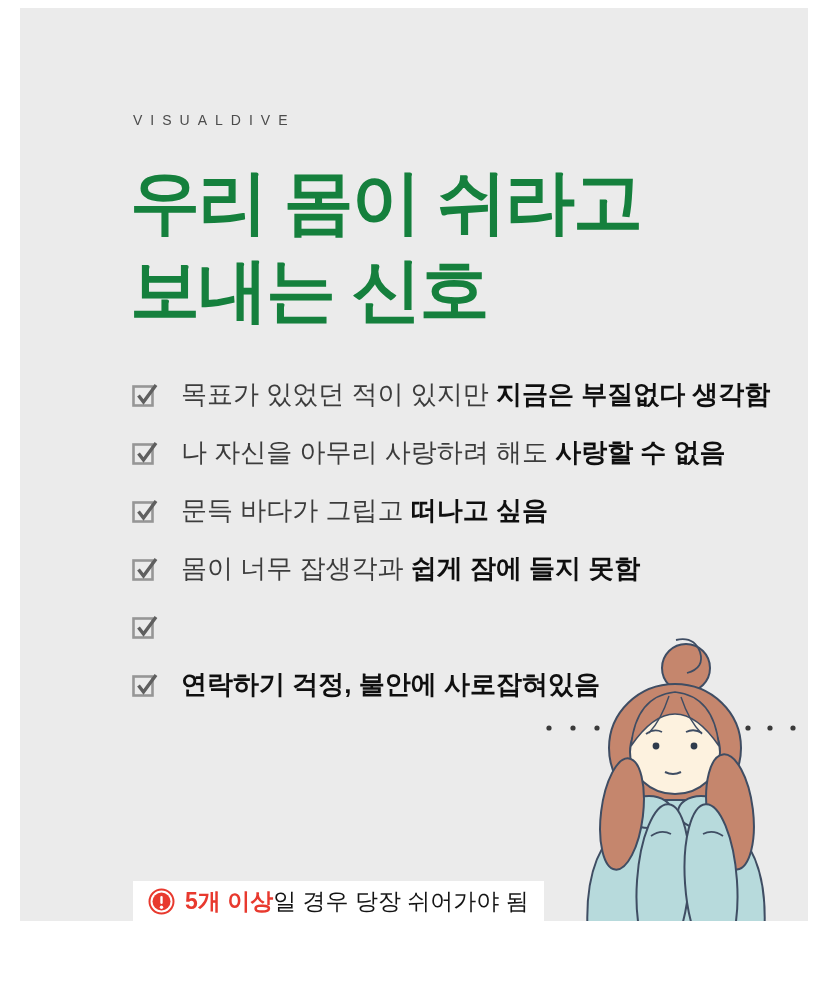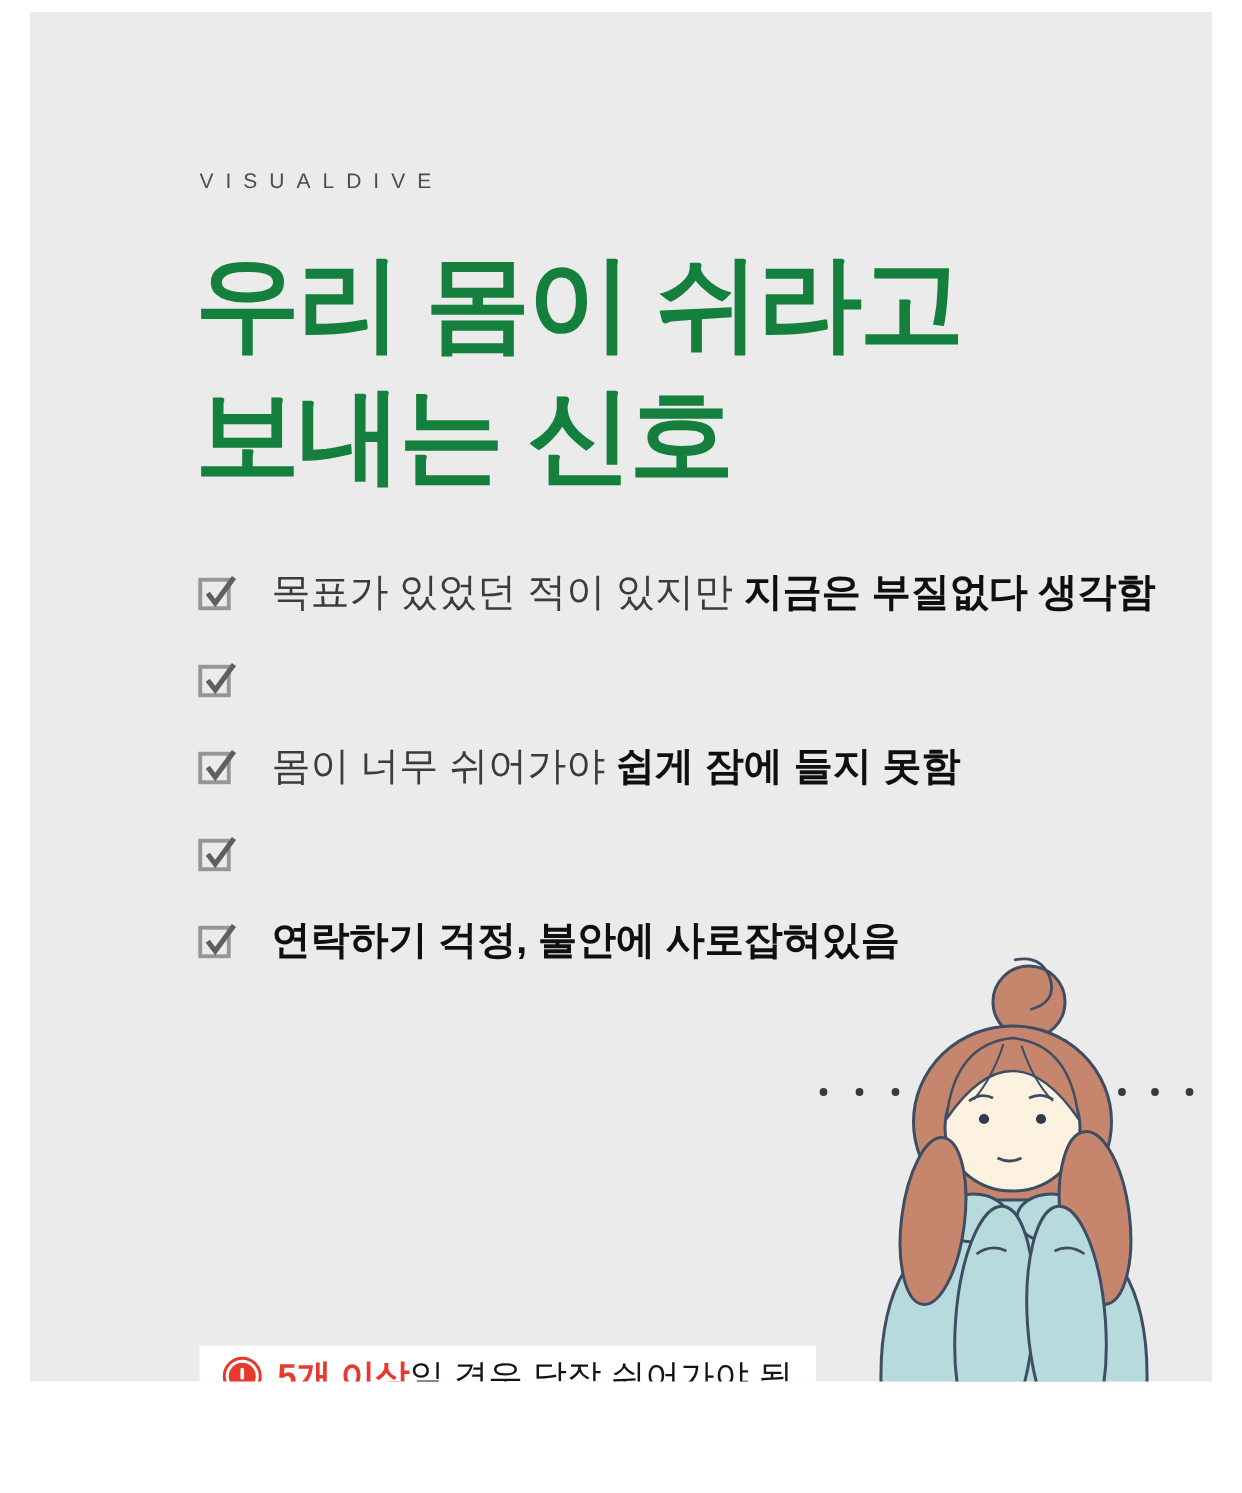--- a/index.html
+++ b/index.html
@@ -32,21 +32,21 @@
     display:flex; flex-direction:column; gap:27px;
   }
   .row { display:flex; align-items:center; gap:21px; height:31px; }
   .cb  { width:30px; height:30px; flex:0 0 30px; }
   .itxt { font-size:26px; color:#3c3c3c; white-space:nowrap; }
   .itxt .b { font-weight:700; color:#0f0f0f; }
 
   .warning {
     position:absolute; left:113px; top:873px; height:41px;
     background:#ffffff; display:flex; align-items:center;
-    gap:10px; padding:0 15px; white-space:nowrap;margin-top:16px;
+    gap:10px; padding:0 15px; white-space:nowrap;
   }
   .warning .wtxt { font-size:23px; color:#141414; font-weight:500; }
   .warning .hl   { color:#e8392e; font-weight:700; }
   .alert-ic { width:27px; height:27px; flex:0 0 27px; }
 
   .illus { position:absolute; left:480px; top:614px; width:310px; height:343px; }
 </style>
 </head>
 <body>
 
@@ -68,30 +68,38 @@
           <path d="M8.5,15.5 L13.5,22 L26,5" fill="none" stroke="#5f5f5f" stroke-width="3.4"></path>
         </svg>
         <div class="itxt"><span class="n">목표가 있었던 적이 있지만 </span><span class="b">지금은 부질없다 생각함</span></div>
       </div>
 
       <div class="row">
         <svg class="cb" viewBox="0 0 30 30">
           <rect x="3.5" y="6.5" width="19" height="19" fill="none" stroke="#969696" stroke-width="2.6"></rect>
           <path d="M8.5,15.5 L13.5,22 L26,5" fill="none" stroke="#5f5f5f" stroke-width="3.4"></path>
         </svg>
+        <div class="itxt"><span class="n">나 자신을 아무리 사랑하려 해도 </span><span class="b">사랑할 수 없음</span></div>
       </div>
 
+      <div class="row">
+        <svg class="cb" viewBox="0 0 30 30">
+          <rect x="3.5" y="6.5" width="19" height="19" fill="none" stroke="#969696" stroke-width="2.6"></rect>
+          <path d="M8.5,15.5 L13.5,22 L26,5" fill="none" stroke="#5f5f5f" stroke-width="3.4"></path>
+        </svg>
+        <div class="itxt"><span class="n">문득 바다가 그립고 </span><span class="b">떠나고 싶음</span></div>
+      </div>
 
 
       <div class="row">
         <svg class="cb" viewBox="0 0 30 30">
           <rect x="3.5" y="6.5" width="19" height="19" fill="none" stroke="#969696" stroke-width="2.6"></rect>
           <path d="M8.5,15.5 L13.5,22 L26,5" fill="none" stroke="#5f5f5f" stroke-width="3.4"></path>
         </svg>
-        <div class="itxt"><span class="n">몸이 너무 쉬어가야 </span><span class="b">쉽게 잠에 들지 못함</span></div>
+        <div class="itxt"><span class="n">몸이 너무 잡생각과 </span><span class="b">쉽게 잠에 들지 못함</span></div>
       </div>
 
 
       <div class="row">
         <svg class="cb" viewBox="0 0 30 30">
           <rect x="3.5" y="6.5" width="19" height="19" fill="none" stroke="#969696" stroke-width="2.6"></rect>
           <path d="M8.5,15.5 L13.5,22 L26,5" fill="none" stroke="#5f5f5f" stroke-width="3.4"></path>
         </svg>
       </div>
 

